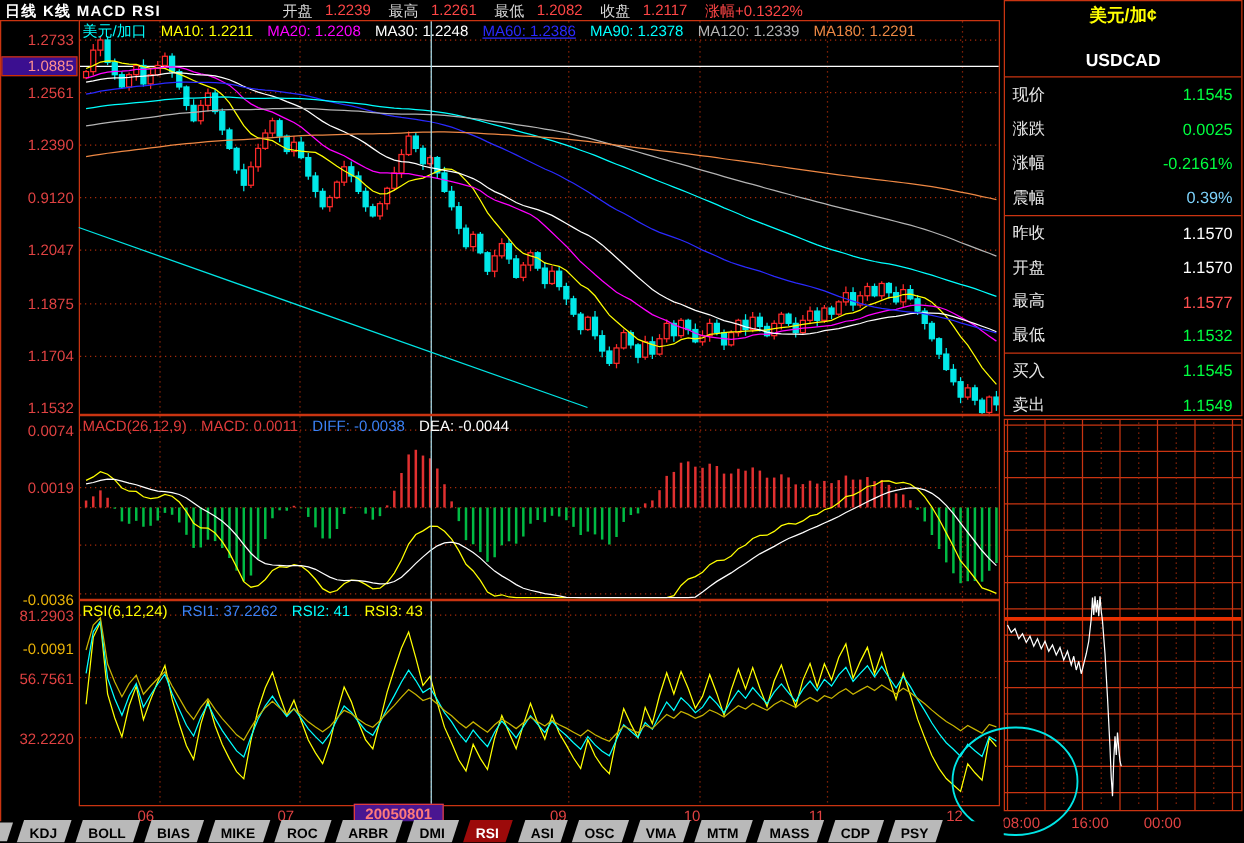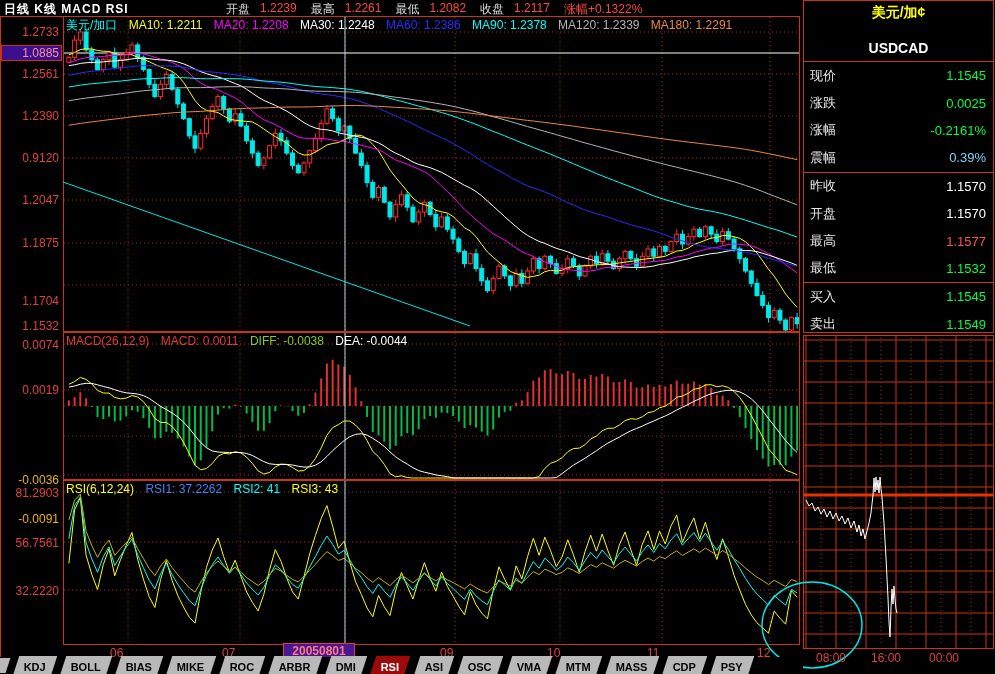--- a/index.html
+++ b/index.html
@@ -9,21 +9,21 @@
   #topbar{position:absolute;left:0;top:0;width:995px;height:16px;color:#fff;font-size:12px;}
   #main-title{position:absolute;left:4px;top:1px;font-weight:bold;color:#ffffff;letter-spacing:1px;}
   #ohlc{position:absolute;left:212px;top:1px;display:flex;}
   #ohlc .lbl{color:#d8d8d8;margin-left:14px;}
   #ohlc .val{color:#ff4646;margin-left:10px;}
   #ohlc .chg{color:#ff4646;margin-left:14px;}
   
   .ylab{position:absolute;left:0;width:59px;text-align:right;font-size:12px;color:#e04242;}
   .ylab.green{color:#eab308;margin-top:45px;}
   .xlab{position:absolute;font-size:12px;color:#e04242;top:646px;}
-  .tlab{position:absolute;font-size:12px;color:#e04242;top:651px;width:44px;text-align:right;}
+  .tlab{position:absolute;font-size:12px;color:#e04242;top:651px;width:44px;text-align:left;}
   #axis-highlight{position:absolute;left:1px;top:45px;width:61px;height:16px;background:#3b0f90;
      border:1px solid #d03000;color:#ff9090;font-size:12px;text-align:right;line-height:15px;
      box-sizing:border-box;padding-right:2px;}
   #date-box{position:absolute;left:283px;top:643px;width:72px;height:16px;background:#4a1691;
      border:1px solid #e03c3c;color:#ff7b7b;font-size:12px;font-weight:bold;text-align:center;
      line-height:15px;box-sizing:border-box;}
   
   .hdr{position:absolute;font-size:12px;white-space:nowrap;}
   .hdr span{margin-right:8px;}
   
@@ -560,40 +560,40 @@
       <span class="val">1.2117</span>
       <span class="chg">涨幅+0.1322%</span>
     </span>
   </div>
 
   <div class="hdr" style="left:66px;top:17px;">
     <span style="color:#00ffff">美元/加口</span>
     <span style="color: rgb(255, 255, 0);">MA10: 1.2211</span>
     <span style="color: rgb(255, 0, 255);">MA20: 1.2208</span>
     <span style="color: rgb(255, 255, 255);">MA30: 1.2248</span>
-    <span style="color: rgb(42, 42, 255);">MA60: 1.2386</span>
+    <span style="color: rgb(42, 42, 255); text-decoration: underline;">MA60: 1.2386</span>
     <span style="color: rgb(0, 255, 255);">MA90: 1.2378</span>
     <span style="color: rgb(180, 180, 180);">MA120: 1.2339</span>
     <span style="color: rgb(238, 136, 68);">MA180: 1.2291</span>
   </div>
 
   <div class="ylab" style="top:25px">1.2733</div>
   <div id="axis-highlight">1.0885</div>
   <div class="ylab" style="top:67px">1.2561</div>
   <div class="ylab" style="top:109px">1.2390</div>
   <div class="ylab" style="top:151px">0.9120</div>
   <div class="ylab" style="top:193px">1.2047</div>
   <div class="ylab" style="top:236px">1.1875</div>
-  <div class="ylab" style="top:294px">1.1704</div>
+  <div class="ylab" style="top:278px">1.1704</div>
   <div class="ylab" style="top:319px">1.1532</div>
 
   <div class="hdr" style="left:66px;top:334px;">
     <span style="color:#e03c3c">MACD(26,12,9)</span>
     <span style="color:#e03c3c">MACD: 0.0011</span>
-    <span style="color:#84cc16">DIFF: -0.0038</span>
+    <span style="color:#3b82f6">DIFF: -0.0038</span>
     <span style="color:#ffffff">DEA: -0.0044</span>
   </div>
   <div class="ylab" style="top:338px">0.0074</div>
   <div class="ylab" style="top:383px">0.0019</div>
   <div class="ylab green" style="top:428px">-0.0036</div>
   <div class="ylab green" style="top:467px">-0.0091</div>
 
   <div class="hdr" style="left:66px;top:482px;">
     <span style="color:#ffff00">RSI(6,12,24)</span>
     <span style="color:#3b82f6">RSI1: 37.2262</span>

